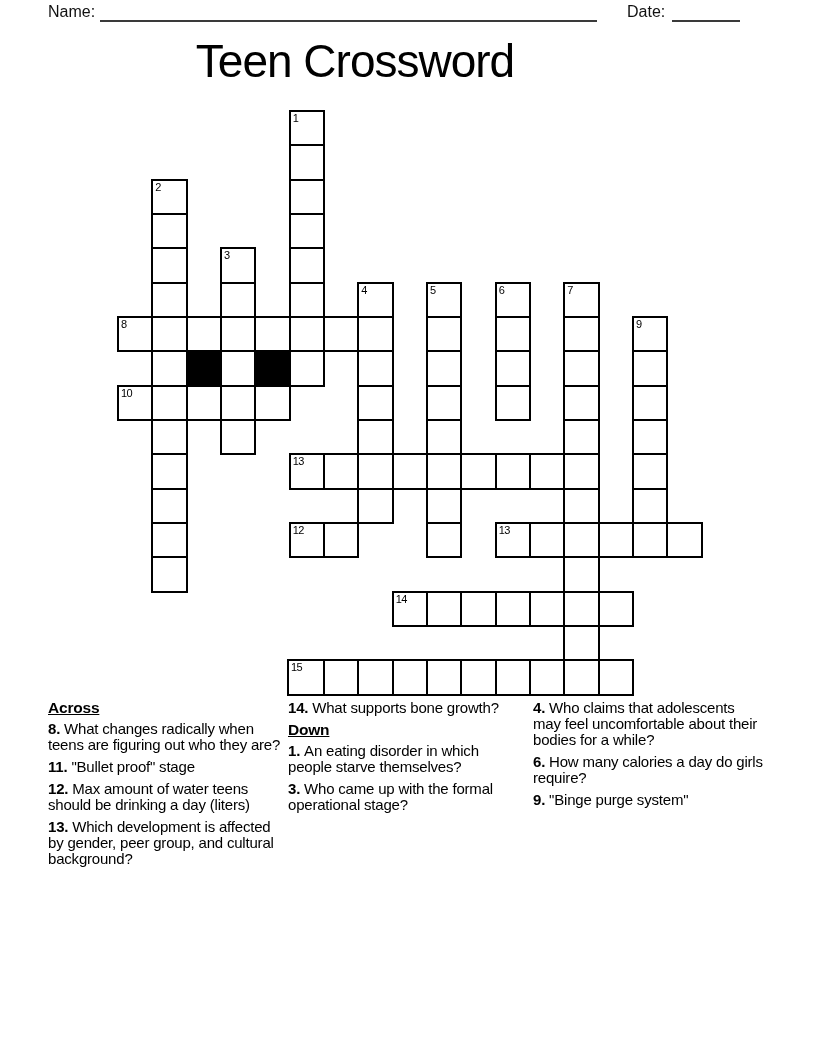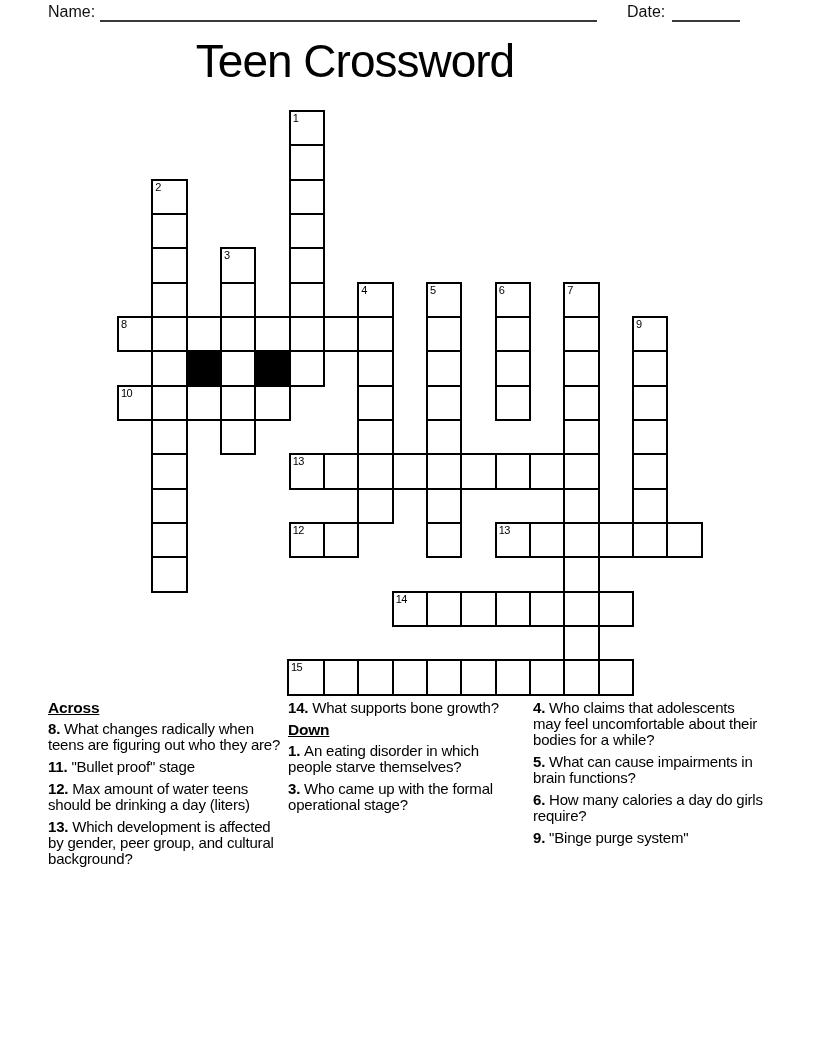--- a/index.html
+++ b/index.html
@@ -214,16 +214,15 @@
     <p class="clue"><b>13. </b><span>Which development is affected by gender, peer group, and cultural background?</span></p>
   </div>
 <div class="clue-col" style="left:288px; width:232px;">
     <p class="clue"><b>14. </b><span>What supports bone growth?</span></p>
     <div class="clue-heading down-heading">Down</div>
     <p class="clue"><b>1. </b><span>An eating disorder in which people starve themselves?</span></p>
     <p class="clue"><b>3. </b><span>Who came up with the formal operational stage?</span></p>
   </div>
 <div class="clue-col" style="left:533px; width:230px;">
     <p class="clue"><b>4. </b><span>Who claims that adolescents may feel uncomfortable about their bodies for a while?</span></p>
-    <p class="clue"><b>5. </b><span>What can cause impairments in brain functions?</span></p>
     <p class="clue"><b>6. </b><span>How many calories a day do girls require?</span></p>
     <p class="clue"><b>9. </b><span>"Binge purge system"</span></p>
   </div>
 
 </body></html>

